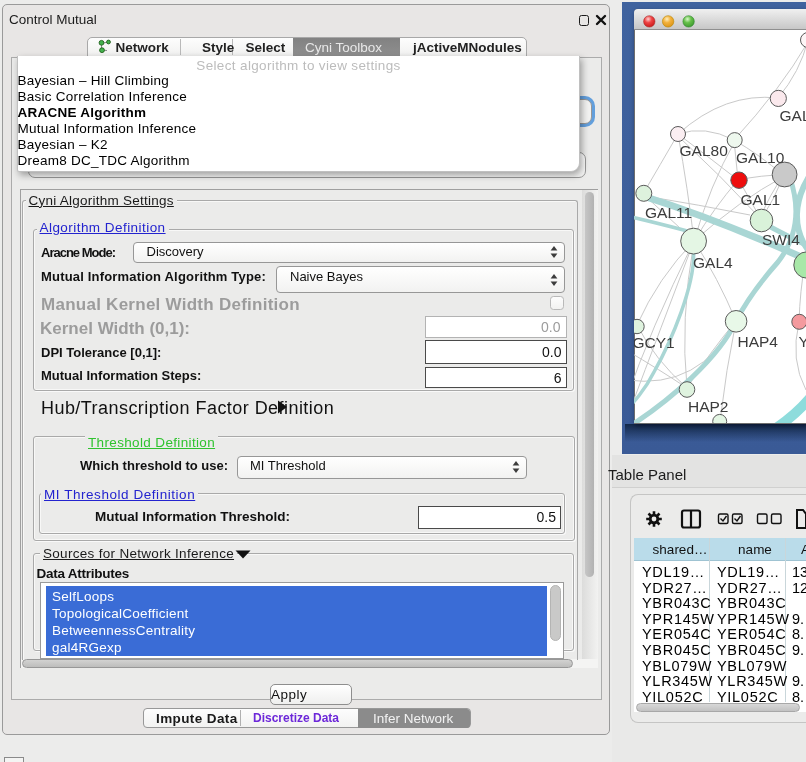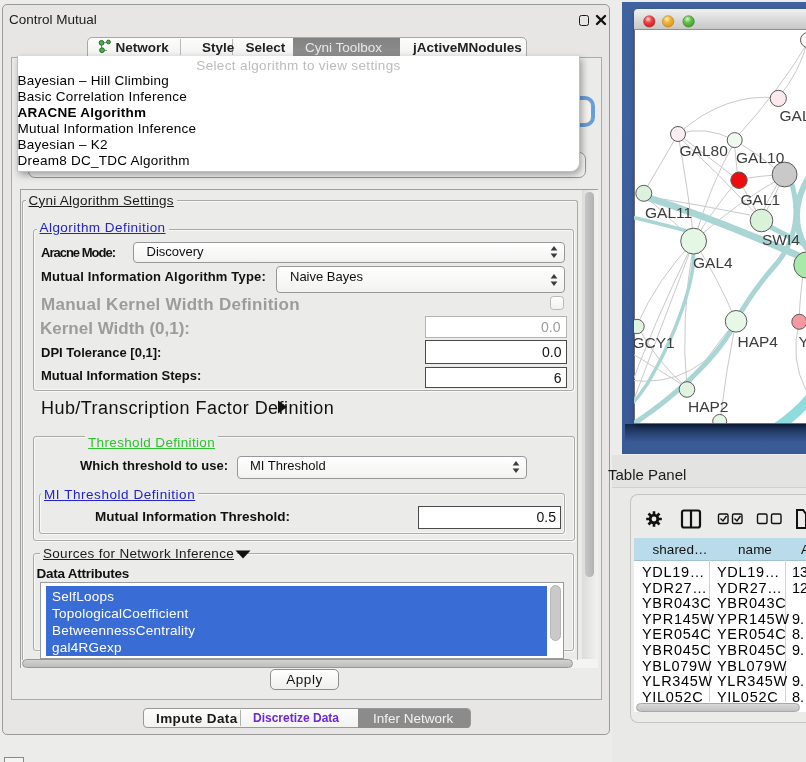--- a/index.html
+++ b/index.html
@@ -121,21 +121,21 @@
 <div class="abs" style="left:549.5px; top:584.5px; width:11px; height:56px; background:#c9c9c8; border:1px solid #b4b4b3; border-radius:6px;"></div>
 
 <div class="abs combo" style="left:27.5px; top:152px; width:558.5px; height:25.5px; border-radius:7px;"></div>
 
 <div class="abs" style="left:300px; top:99px; width:292px; height:25px; border-radius:7px; background:#f2f2f1; border:1px solid #979797; box-shadow:0 0 0 3px #639fdc;"></div>
 
 <div class="abs" style="left:17px; top:56px; width:563px; height:116px; background:#fff; border:1px solid #c0c0c0; border-top:none; border-radius:0 0 9px 2px; box-shadow:2px 3px 7px rgba(0,0,0,0.35);"></div>
 <div class="abs" style="left:17px; top:58px; width:563px; text-align:center; font-size:13.5px; letter-spacing:0.35px; color:#bcbcbc;">Select algorithm to view settings</div>
 <div class="abs" style="left:17.5px; top:72.5px; font-size:13.5px; letter-spacing:0.25px; color:#000; line-height:16px;">Bayesian – Hill Climbing<br>Basic Correlation Inference<br><b>ARACNE Algorithm</b><br>Mutual Information Inference<br>Bayesian – K2<br>Dream8 DC_TDC Algorithm</div>
 
-<div class="abs" style="left:270px; top:669px; width:69px; height:21px; border:1px solid #8e8e8e; border-radius:5px; background:linear-gradient(#ffffff,#efefee); font-size:13.5px; color:#111; text-align:center; line-height:19px; letter-spacing:0.5px;">Apply</div>
+<div class="abs" style="left:270px; top:684px; width:82px; height:21px; border:1px solid #8e8e8e; border-radius:5px; background:linear-gradient(#ffffff,#efefee); font-size:13.5px; color:#111; text-align:left; line-height:19px; letter-spacing:0.5px;">Apply</div>
 
 <div class="abs" style="left:143px; top:708px; width:328px; height:20px; border:1px solid #989898; border-radius:4px; background:linear-gradient(#fdfdfd,#f2f2f1);"></div>
 <div class="abs" style="left:240px; top:710px; width:1px; height:16px; background:#b0b0b0;"></div>
 <div class="abs" style="left:358px; top:708.5px; width:112px; height:19px; background:#8b8b8b; border-radius:0 3px 3px 0;"></div>
 <div class="abs" style="left:156px; top:711px; font-size:13.5px; font-weight:bold; letter-spacing:0.4px; color:#1a1a1a;">Impute Data</div>
 <div class="abs" style="left:253px; top:711px; font-size:12px; font-weight:bold; color:#6d28d9;">Discretize Data</div>
 <div class="abs" style="left:373px; top:711px; font-size:13.5px; color:#f2f2f2;">Infer Network</div>
 
 <div class="abs" style="left:4px; top:757px; width:20px; height:5px; border:1.5px solid #8a8a8a; border-bottom:none; background:#f4f4f3;"></div>
 

